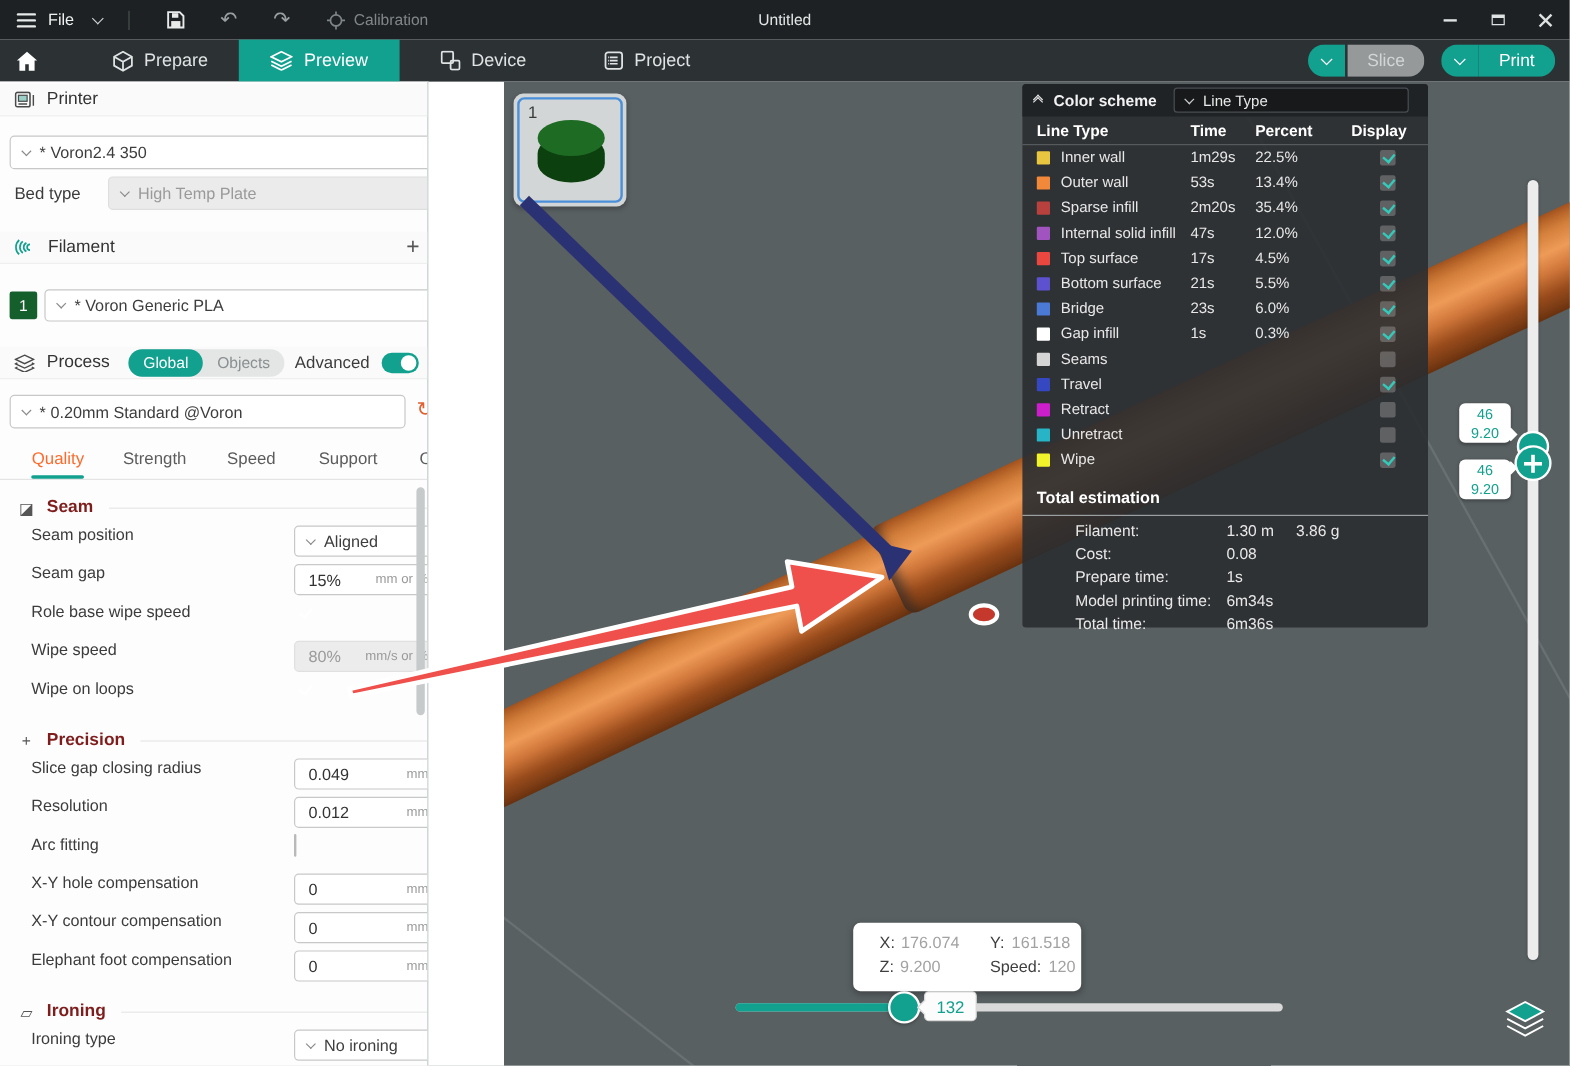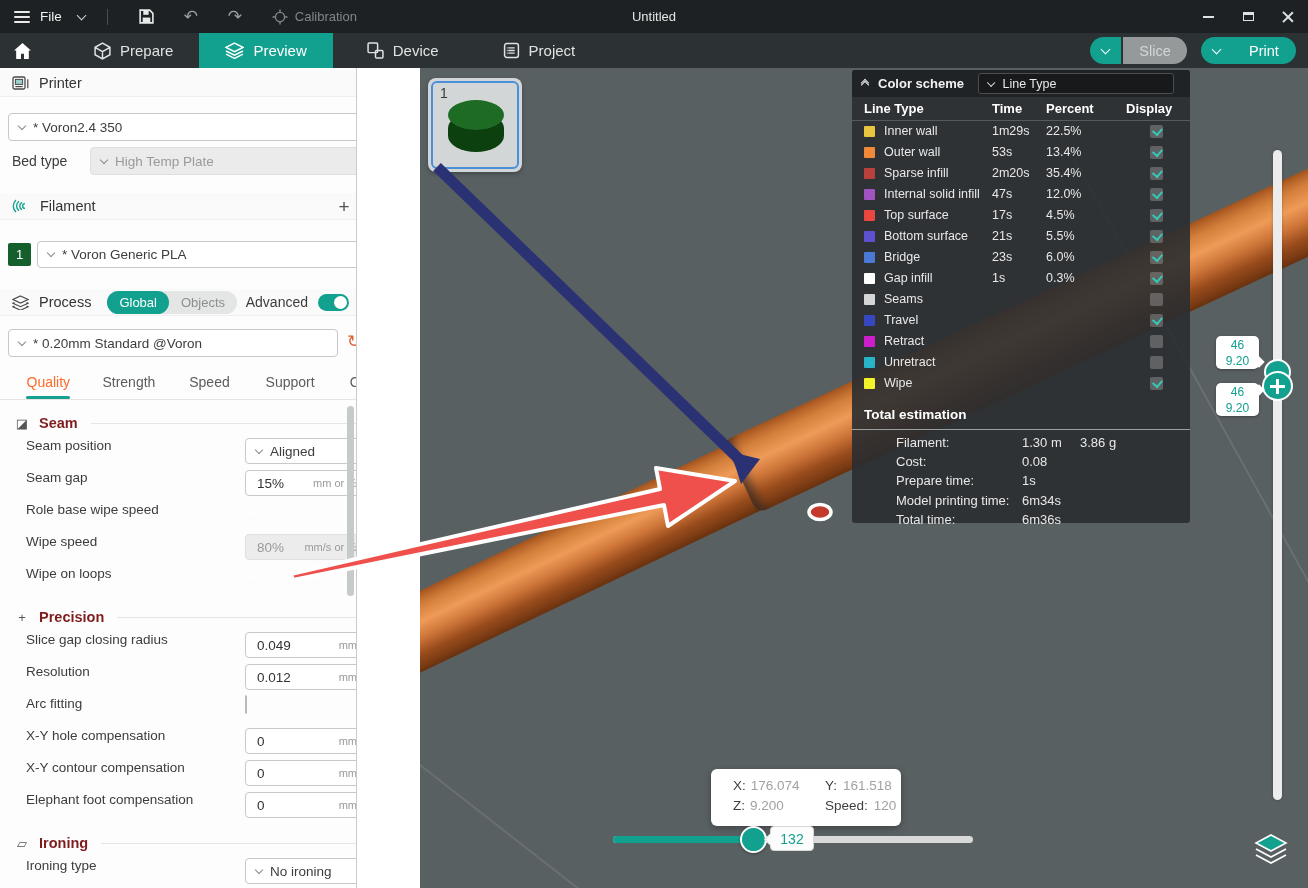--- a/index.html
+++ b/index.html
@@ -139,21 +139,21 @@
   #vh-bot { left:842px; top:303px; width:31px; height:30px; }
   #vh-bot::before,#vh-bot::after { content:""; position:absolute; background:#fff; }
   #vh-bot::before { left:6px; top:12px; width:15px; height:2.5px; }
   #vh-bot::after { left:12.2px; top:6px; width:2.5px; height:15px; }
   .vbadge { position:absolute; left:796px; width:43px; height:33px; background:#fff; border-radius:5px; box-shadow:0 1px 3px rgba(0,0,0,.3); text-align:center; font-size:12px; color:#12a08f; line-height:1.3; padding-top:2px; }
   .vbadge::after { content:""; position:absolute; right:-4px; width:8px; height:8px; background:#fff; transform:rotate(45deg); }
   #vbadge-top { top:268px; } #vbadge-top::after { bottom:3px; }
   #vbadge-bot { top:315px; } #vbadge-bot::after { top:3px; }
 
   
-  #hslider { position:absolute; left:193px; top:768px; width:360px; height:7px; background:#d9d9d9; border-radius:4px;text-align:right; }
+  #hslider { position:absolute; left:193px; top:768px; width:456px; height:7px; background:#d9d9d9; border-radius:4px;text-align:right; }
   #hfill { position:absolute; left:0; top:0; height:7px; width:140px; background:#12a08f; border-radius:4px; }
   #hthumb { position:absolute; left:127px; top:-10px; width:27px; height:27px; border-radius:50%; background:#12a08f; border:2.5px solid #fff; box-shadow:0 1px 3px rgba(0,0,0,.3); }
   #hbadge { position:absolute; left:157px; top:-10px; width:44px; height:25px; background:#fcfcfc; border:1px solid #d8d8d8; border-radius:4px; color:#12a08f; font-size:14px; display:flex; align-items:center; justify-content:center; }
   #hbadge::before { content:""; position:absolute; left:-5px; top:8px; width:8px; height:8px; background:#fcfcfc; border-left:1px solid #d8d8d8; border-bottom:1px solid #d8d8d8; transform:rotate(45deg); }
   #tooltip { position:absolute; left:291px; top:701px; width:190px; height:57px; background:#fff; border-radius:6px; box-shadow:0 2px 6px rgba(0,0,0,.3); font-size:13.5px; padding:9px 0 0 22px; }
   #tooltip .row { display:flex; gap:6px; margin-bottom:5px; }
   #tooltip .k { color:#3f3f3f; }
   #tooltip .v { color:#a2a2a2; }
   #tooltip .c1 { width:72px; display:flex; gap:5px; }
 

